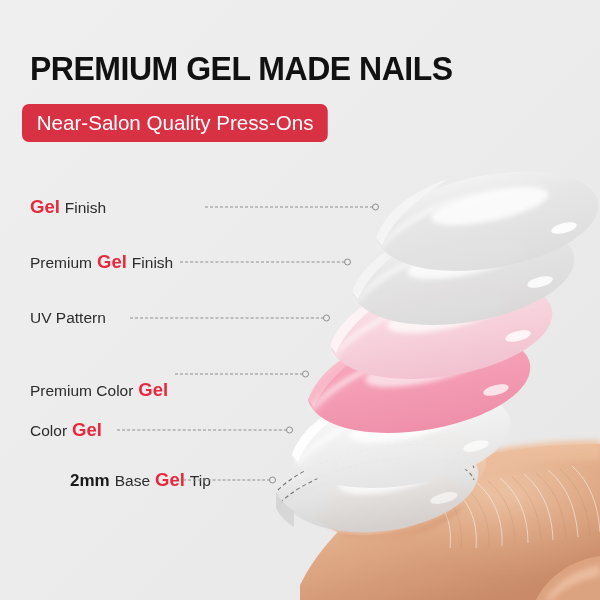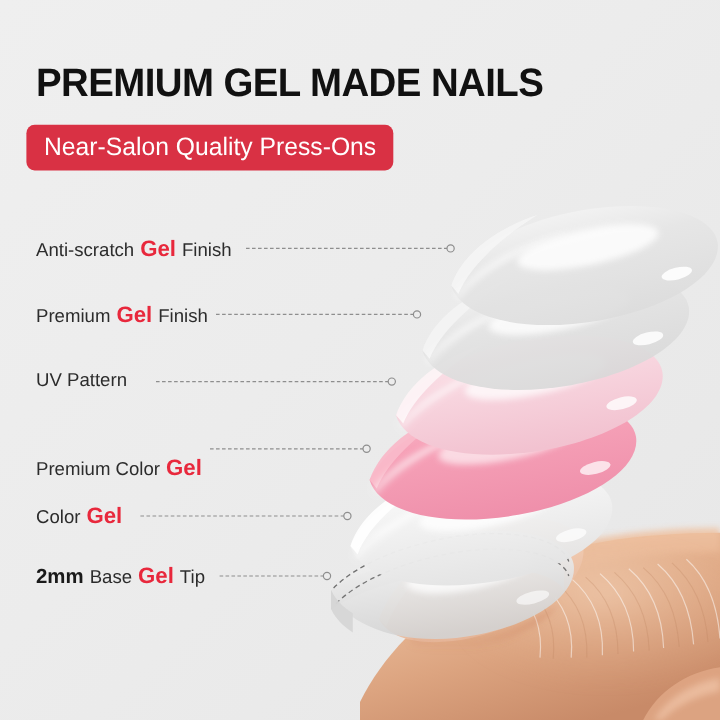--- a/index.html
+++ b/index.html
@@ -33,21 +33,21 @@
   }
   
   #art{position:absolute;left:0;top:0;width:600px;height:600px;}
   .lbl{
     position:absolute;left:30px;
     font-size:15.5px;color:#2c2c2c;white-space:nowrap;
     display:flex;align-items:baseline;gap:5px;
     transform:translateY(-50%);
   }
   .lbl .gel{color:#e8283c;font-weight:700;font-size:18.5px;}
-  .lbl .bold{font-weight:700;font-size:17px;color:#1a1a1a;}
+  .lbl .bold{font-weight:700;font-size:17px;color:#1a1a1a;margin-left:40px;}
   .leader{position:absolute;height:1px;transform:translateY(-50%);}
   .leader .dash{
     position:absolute;left:0;top:0;height:0;width:100%;
     border-top:1px dashed #8e8e8e;
   }
   .leader .dot{
     position:absolute;right:-1px;top:50%;
     width:7px;height:7px;margin-top:-4px;
     border:1px solid #8e8e8e;border-radius:50%;
     background:#ececec;box-sizing:border-box;
@@ -285,21 +285,20 @@
       <ellipse cx="490" cy="206" rx="60" ry="15" fill="#ffffff" opacity="0.82" transform="rotate(-12 490 206)" filter="url(#soft)"></ellipse>
       <ellipse cx="564" cy="228" rx="13" ry="5" fill="#ffffff" opacity="0.88" transform="rotate(-14 564 228)"></ellipse>
     </g>
   </svg>
 
   <div id="title">PREMIUM GEL MADE NAILS</div>
   <div id="badge">Near-Salon Quality Press-Ons</div>
 
   <div id="labels">
       <div class="lbl" style="top: 207px;">
-        <span>Anti-scratch</span>
         <span class="gel">Gel</span>
         <span>Finish</span>
       </div>
       <div class="leader" style="top: 207px; left: 205px; width: 173px;">
         <div class="dash"></div>
         <div class="dot"></div>
       </div>
       <div class="lbl" style="top: 262px;">
         <span>Premium</span>
         <span class="gel">Gel</span>

